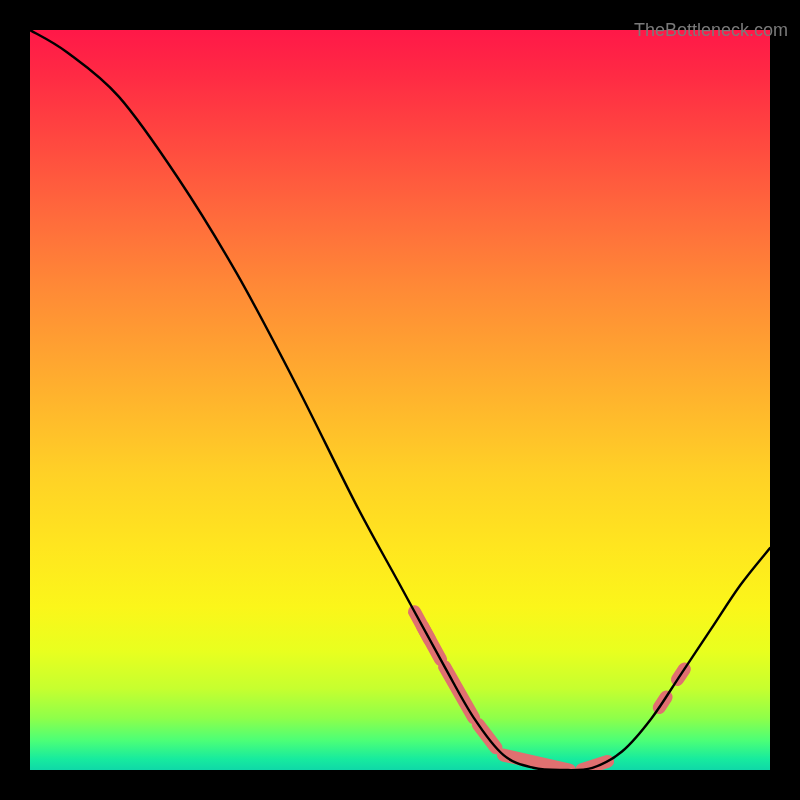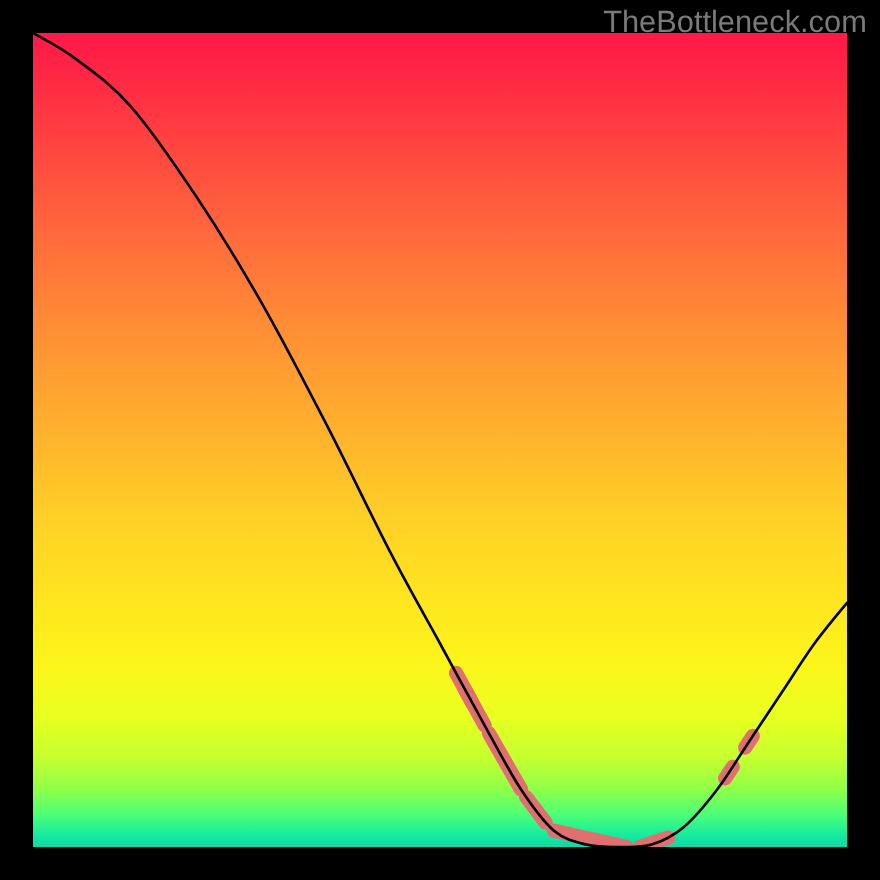--- a/index.html
+++ b/index.html
@@ -6,24 +6,24 @@
   body {
     width: 800px;
     height: 800px;
     background: #000;
     position: relative;
     font-family: Arial, sans-serif;
     overflow: hidden;
   }
   .watermark {
     position: absolute;
-    top: 4px;
+    top: 20px;
     right: 12px;
     color: #7a7a7a;
-    font-size: 28px;
+    font-size: 18px;
     font-weight: 500;
     z-index: 10;
   }
   .plot-area {
     position: absolute;
     left: 30px;
     top: 30px;
     width: 740px;
     height: 740px;
     overflow: hidden;

